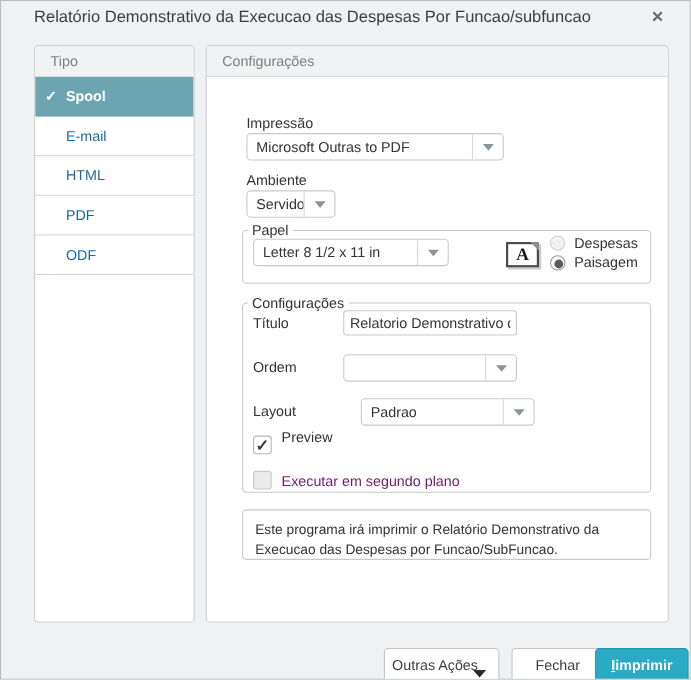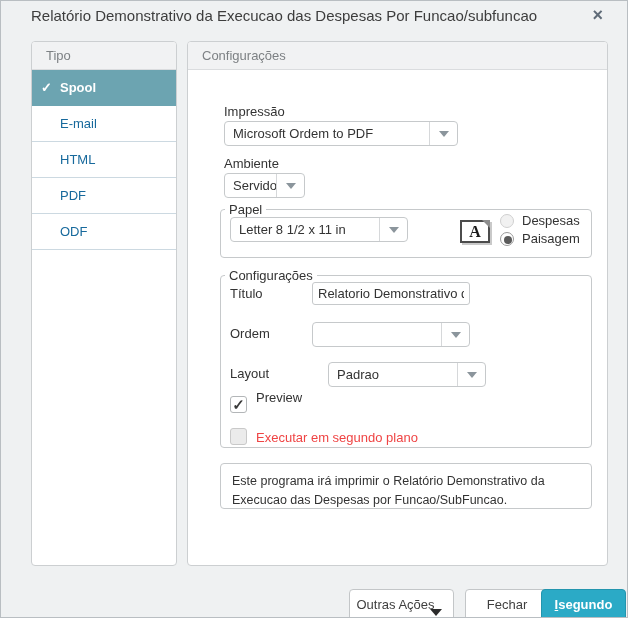--- a/index.html
+++ b/index.html
@@ -146,21 +146,21 @@
         <li class="tipo-item normal"><span>ODF</span></li>
       </ul>
   </div>
 
   <div class="panel panel-right">
     <div class="panel-header">Configurações</div>
     <div class="panel-body">
 
       <span class="field-label" style="left:36px; top:34px;">Impressão</span>
       <div class="select" style="left:36px; top:51px; width:234px;">
-        <span class="select-value">Microsoft Ordem to PDF</span>
+        <span class="select-value">Microsoft Outras to PDF</span>
         <span class="select-arrow">
             <i class="tri"></i>
           </span>
       </div>
 
       <span class="field-label" style="left:36px; top:86px;">Ambiente</span>
       <div class="select" style="left:36px; top:103px; width:81px;">
         <span class="select-value">Servidor</span>
         <span class="select-arrow">
             <i class="tri"></i>
@@ -212,33 +212,33 @@
             <i class="tri"></i>
           </span>
       </div>
 
       <span class="checkbox checked" style="left:42px; top:326px;">
         <span>✓</span>
       </span>
       <span class="cb-label" style="left:68px; top:320px; color:#333;text-align:right;">Preview</span>
 
       <span class="checkbox unchecked" style="left:42px; top:358px;"></span>
-      <span class="cb-label" style="left:68px; top:360px; color:#ef4444;">Executar em segundo plano</span>
+      <span class="cb-label" style="left:68px; top:360px; color:#701a75;">Executar em segundo plano</span>
 
       <div class="info-box" style="left:32px; top:393px; width:372px; height:46px;">
         <span>Este programa irá imprimir o Relatório Demonstrativo da Execucao das Despesas por Funcao/SubFuncao.</span>
       </div>
 
     </div>
   </div>
 
   <div class="btn btn-outras">
     <span class="btn-text">Outras Ações</span>
     <span class="menu-arrow"></span>
   </div>
   <div class="btn btn-fechar">
     <span class="btn-text">Fechar</span>
   </div>
   <div class="btn btn-imprimir">
-    <span class="btn-text"><span class="mn">I</span><span>segundo</span></span>
+    <span class="btn-text"><span class="mn">I</span><span>imprimir</span></span>
   </div>
 
 </div>
 
 </body></html>

